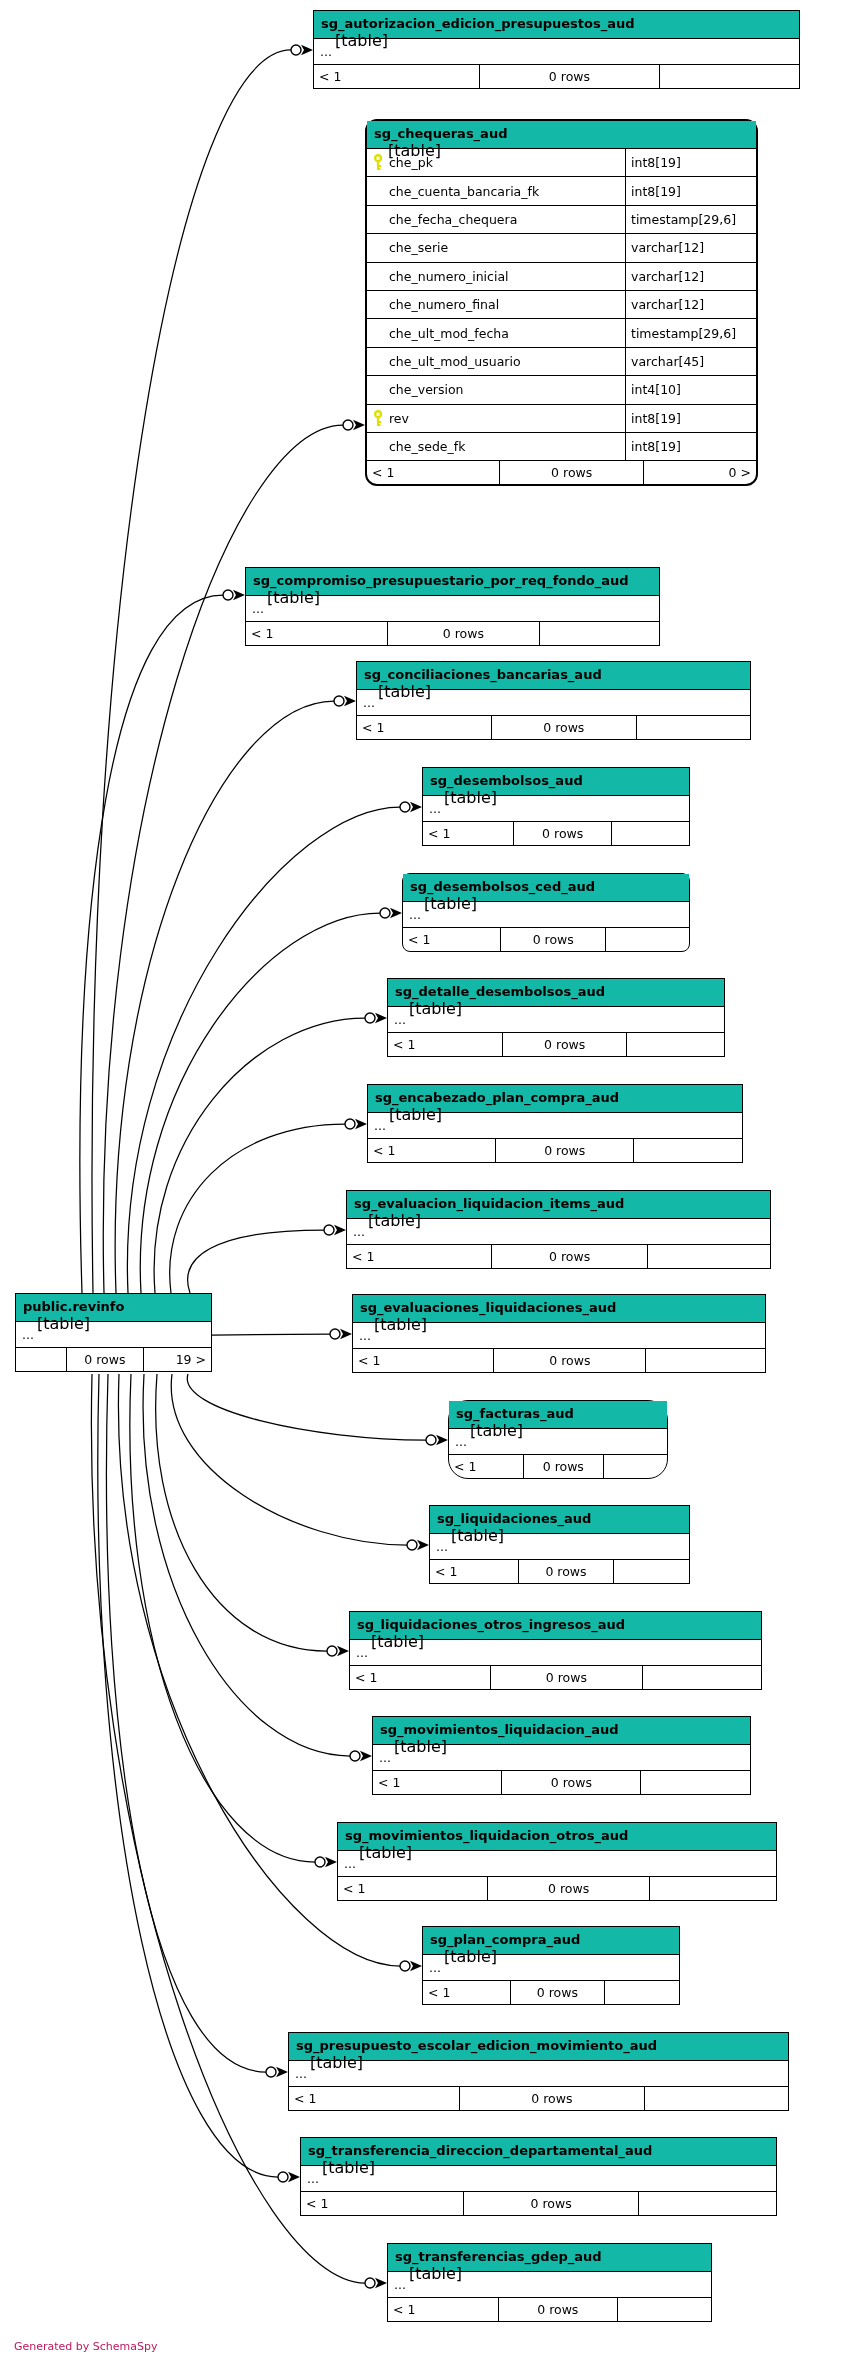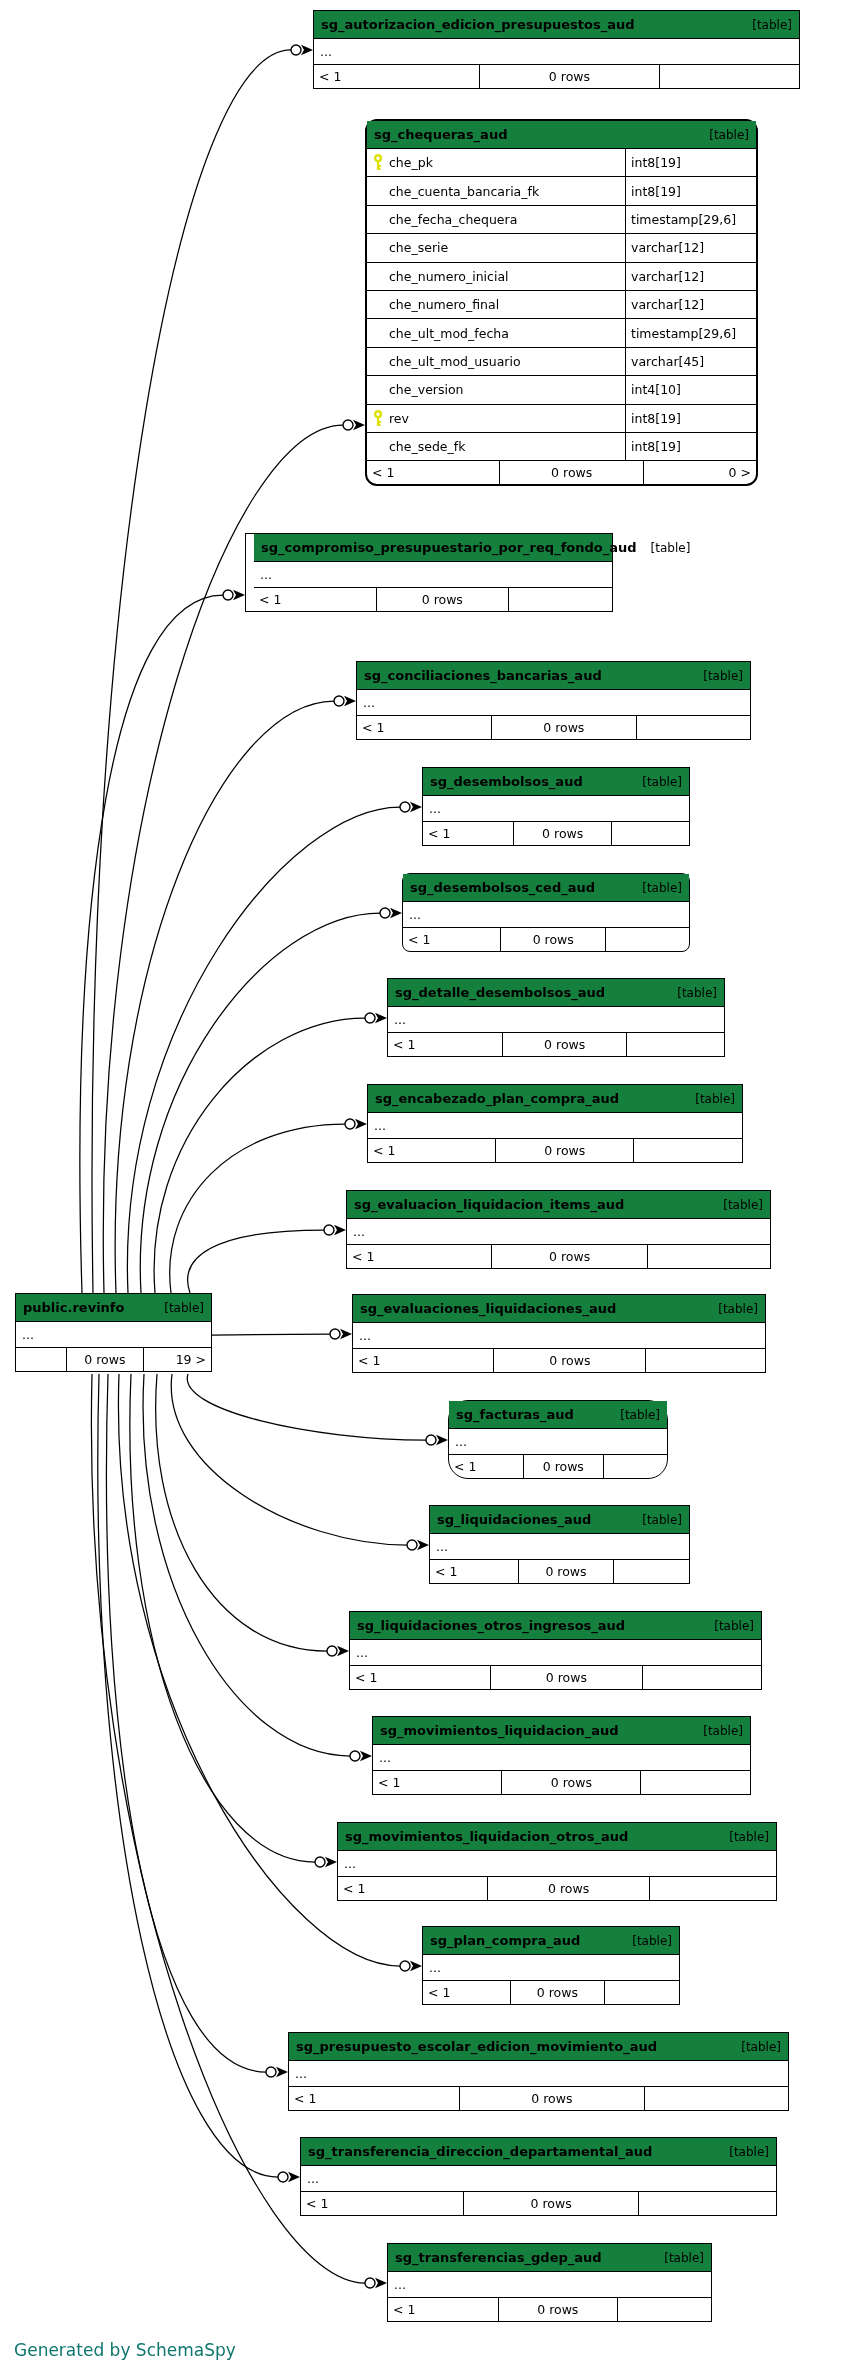--- a/index.html
+++ b/index.html
@@ -1,41 +1,41 @@
 <!DOCTYPE html>
 <html><head>
 <meta charset="utf-8">
 <style>
   html,body{margin:0;padding:0;background:#fff;}
   #canvas{position:relative;width:857px;height:2372px;background:#ffffff;
           font-family:"DejaVu Sans","Liberation Sans",sans-serif;color:#000;overflow:hidden;}
   #wires{position:absolute;left:0;top:0;width:857px;height:2372px;}
   .tbl{position:absolute;background:#fff;border:1px solid #000;box-sizing:border-box;font-size:12.5px;}
   .tbl.thick{border-width:2px;border-radius:12px;}
-  .hdr{display:flex;justify-content:space-between;align-items:center;background:#15803d;
-       border-bottom:1px solid #000;padding:5px 7px;height:17px;}
+  .hdr{display:flex;justify-content:space-between;align-items:flex-start;background:#14b8a6;
+       border-bottom:1px solid #000;padding:5px 7px;height:17px;flex-direction:column;}
   .hdr .nm{font-weight:bold;font-size:13px;white-space:nowrap;}
-  .hdr .tag{font-size:12px;white-space:nowrap;padding-left:14px;}
+  .hdr .tag{font-size:16px;white-space:nowrap;padding-left:14px;}
   .dots{display:flex;align-items:center;border-bottom:1px solid #000;height:25px;padding:0 6px;}
   .ft{display:flex;height:23px;}
   .ft-cell{display:flex;align-items:center;box-sizing:border-box;padding:0 5px;white-space:nowrap;}
   .ft-cell + .ft-cell{border-left:1px solid #000;}
   .ft-cell.c1{flex:1.2;justify-content:flex-start;}
   .ft-cell.c2{flex:1.3;justify-content:center;}
   .ft-cell.c3{flex:1;justify-content:flex-end;}
   .revinfo .ft-cell.c1{flex:0.7;}
   .revinfo .ft-cell.c2{flex:1.15;}
   .revinfo .ft-cell.c3{flex:1;}
   .colrow{display:flex;align-items:center;border-bottom:1px solid #000;height:28.4px;box-sizing:border-box;}
   .colrow:nth-last-child(2){border-bottom:1px solid #000;}
   .colname{flex:0 0 258px;display:flex;align-items:center;padding-left:6px;box-sizing:border-box;height:100%;}
   .colname .keyslot{width:16px;display:inline-flex;align-items:center;}
   .coltype{flex:1;border-left:1px solid #000;display:flex;align-items:center;
            padding-left:5px;height:100%;box-sizing:border-box;white-space:nowrap;}
-  .note{position:absolute;left:14px;top:2340px;font-size:17px;color:#0f766e;}
+  .note{position:absolute;left:14px;top:2340px;font-size:11px;color:#be185d;}
 </style>
 </head>
 <body>
 
 <div id="canvas">
   <svg id="wires" xmlns="http://www.w3.org/2000/svg" width="857" height="2372">
       <path d="M 93 1293 C 81 609.3499999999999, 178 50, 291 50" fill="none" stroke="#000000" stroke-width="1.25"></path>
       <g>
         <circle cx="296" cy="50" r="5" fill="#fff" stroke="#000000" stroke-width="1.4"></circle>
         <polygon points="313,50 301,44.7 304,50 301,55.3" fill="#000000"></polygon>
@@ -137,21 +137,21 @@
           <span class="nm">sg_autorizacion_edicion_presupuestos_aud</span>
           <span class="tag">[table]</span>
         </div>
         <div class="dots">...</div>
         <div class="ft">
           <div class="ft-cell c1">&lt; 1</div>
           <div class="ft-cell c2">0 rows</div>
           <div class="ft-cell c3"></div>
         </div>
       </div>
-      <div class="tbl" style="left: 245px; top: 533px; width: 368px; padding-left: 8px;">
+      <div class="tbl" style="left: 245px; top: 567px; width: 415px;">
         <div class="hdr">
           <span class="nm">sg_compromiso_presupuestario_por_req_fondo_aud</span>
           <span class="tag">[table]</span>
         </div>
         <div class="dots">...</div>
         <div class="ft">
           <div class="ft-cell c1">&lt; 1</div>
           <div class="ft-cell c2">0 rows</div>
           <div class="ft-cell c3"></div>
         </div>

